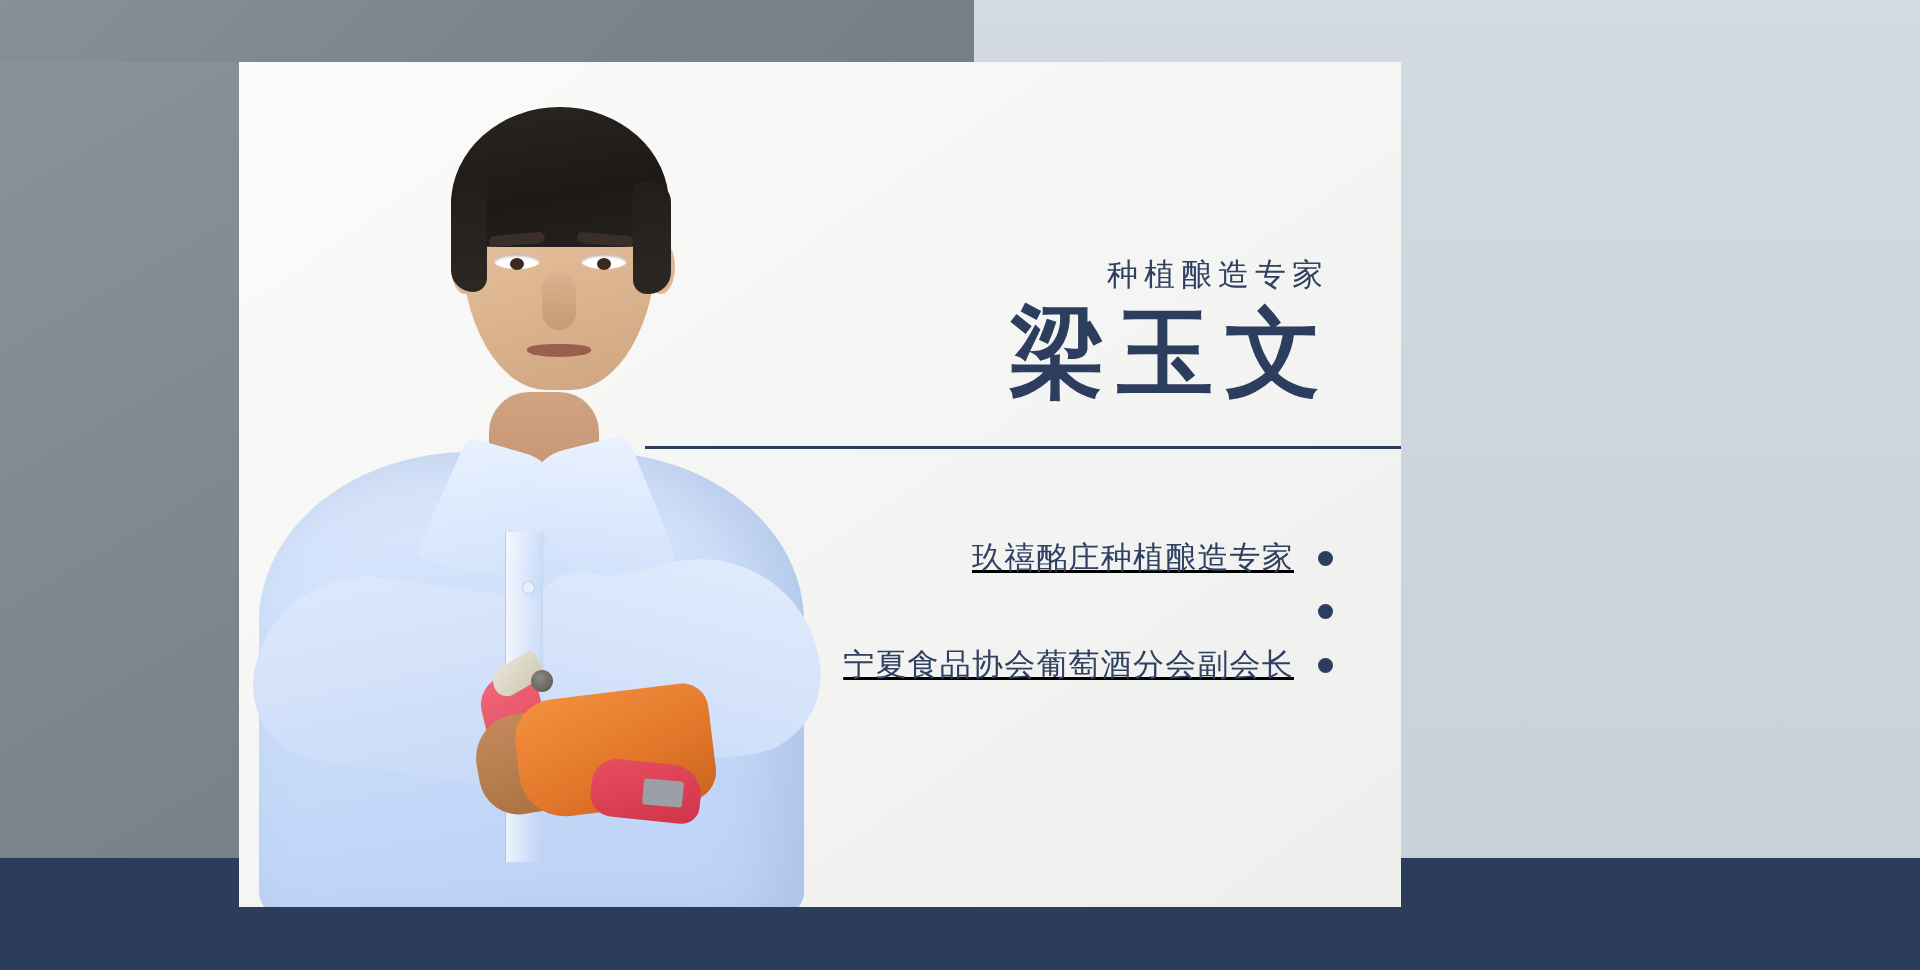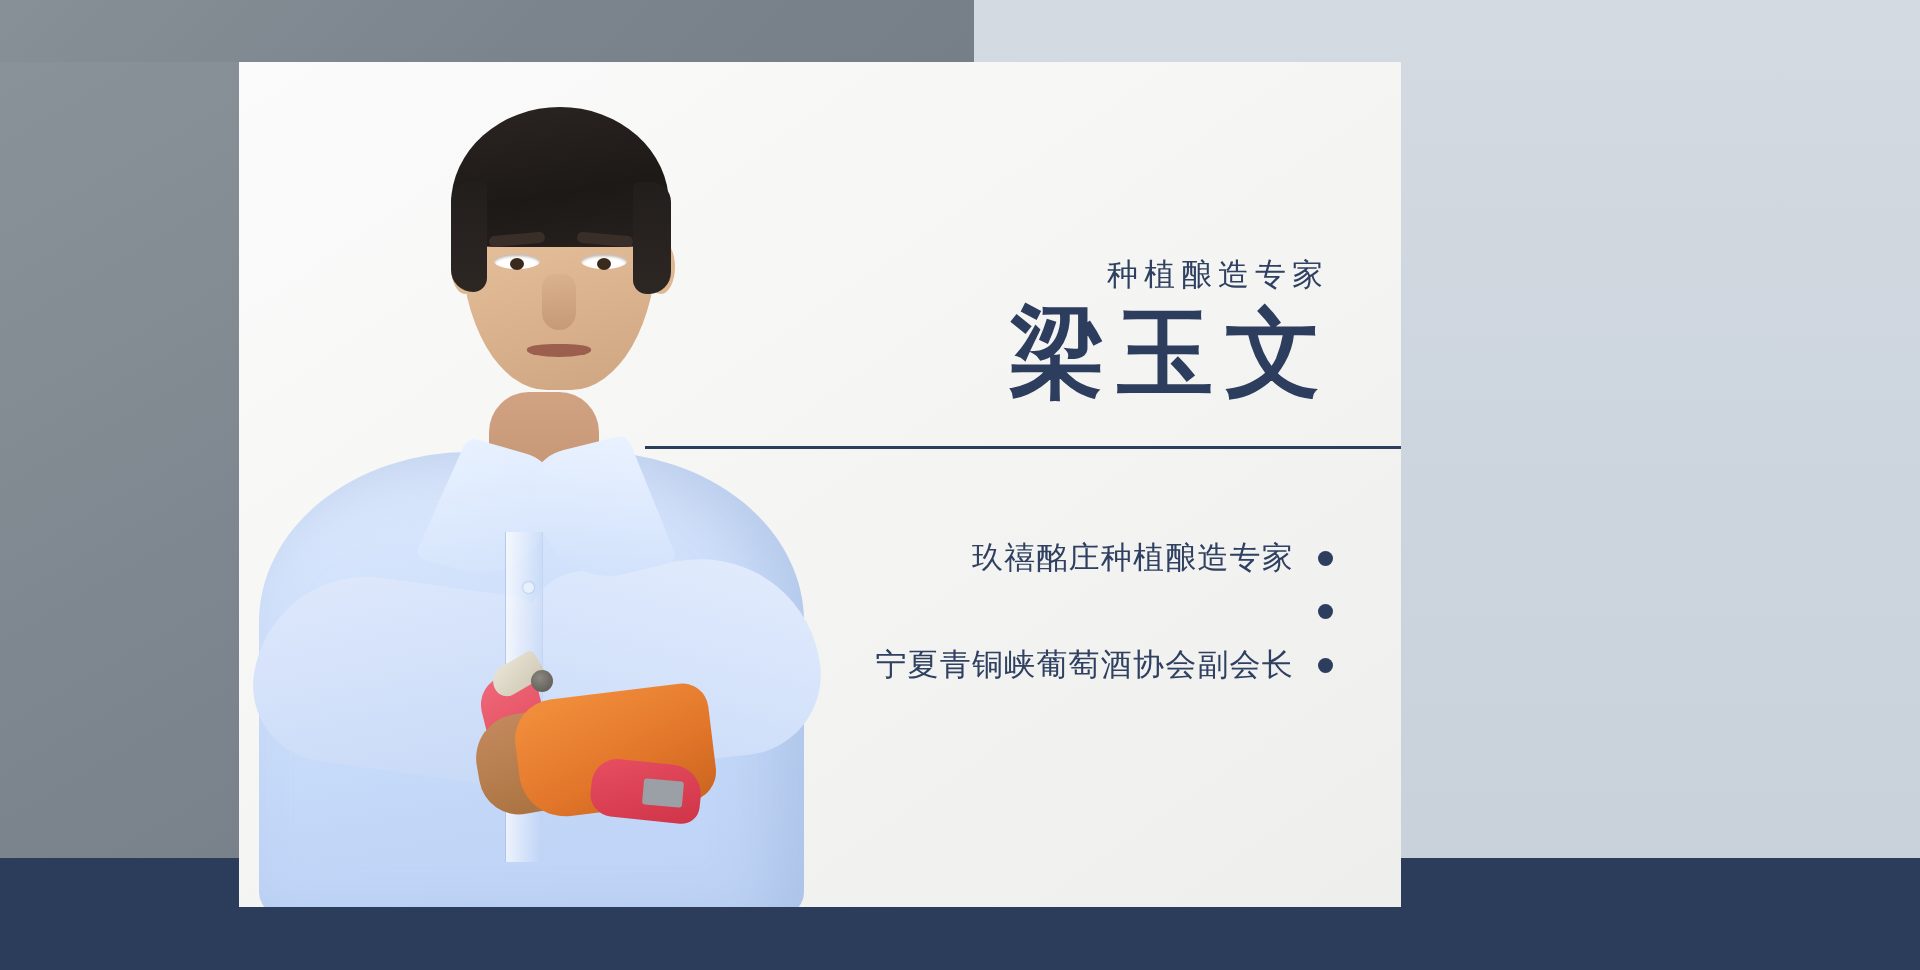--- a/index.html
+++ b/index.html
@@ -304,20 +304,21 @@
     flex-direction: column;
     align-items: flex-end;
     gap: 25px;
   }
   .cred-row {
     display: flex;
     align-items: center;
     justify-content: flex-end;
     gap: 24px;
     white-space: nowrap;
+    text-decoration: underline;
   }
   .cred-text {
     font-size: 31px;
     letter-spacing: 1.2px;
     color: #2f4061;
     font-weight: 500;
   }
   .cred-bullet {
     width: 15px; height: 15px;
     border-radius: 50%;
@@ -383,19 +384,19 @@
 
     <div class="credentials">
       <div class="cred-row">
         <span class="cred-text">玖禧酩庄种植酿造专家</span>
         <span class="cred-bullet"></span>
       </div>
       <div class="cred-row">
         <span class="cred-bullet"></span>
       </div>
       <div class="cred-row">
-        <span class="cred-text">宁夏青铜峡葡萄酒协会副会长</span>
+        <span class="cred-text">宁夏食品协会葡萄酒分会副会长</span>
         <span class="cred-bullet"></span>
       </div>
     </div>
 
   </div>
 </div>
 
 </body></html>

